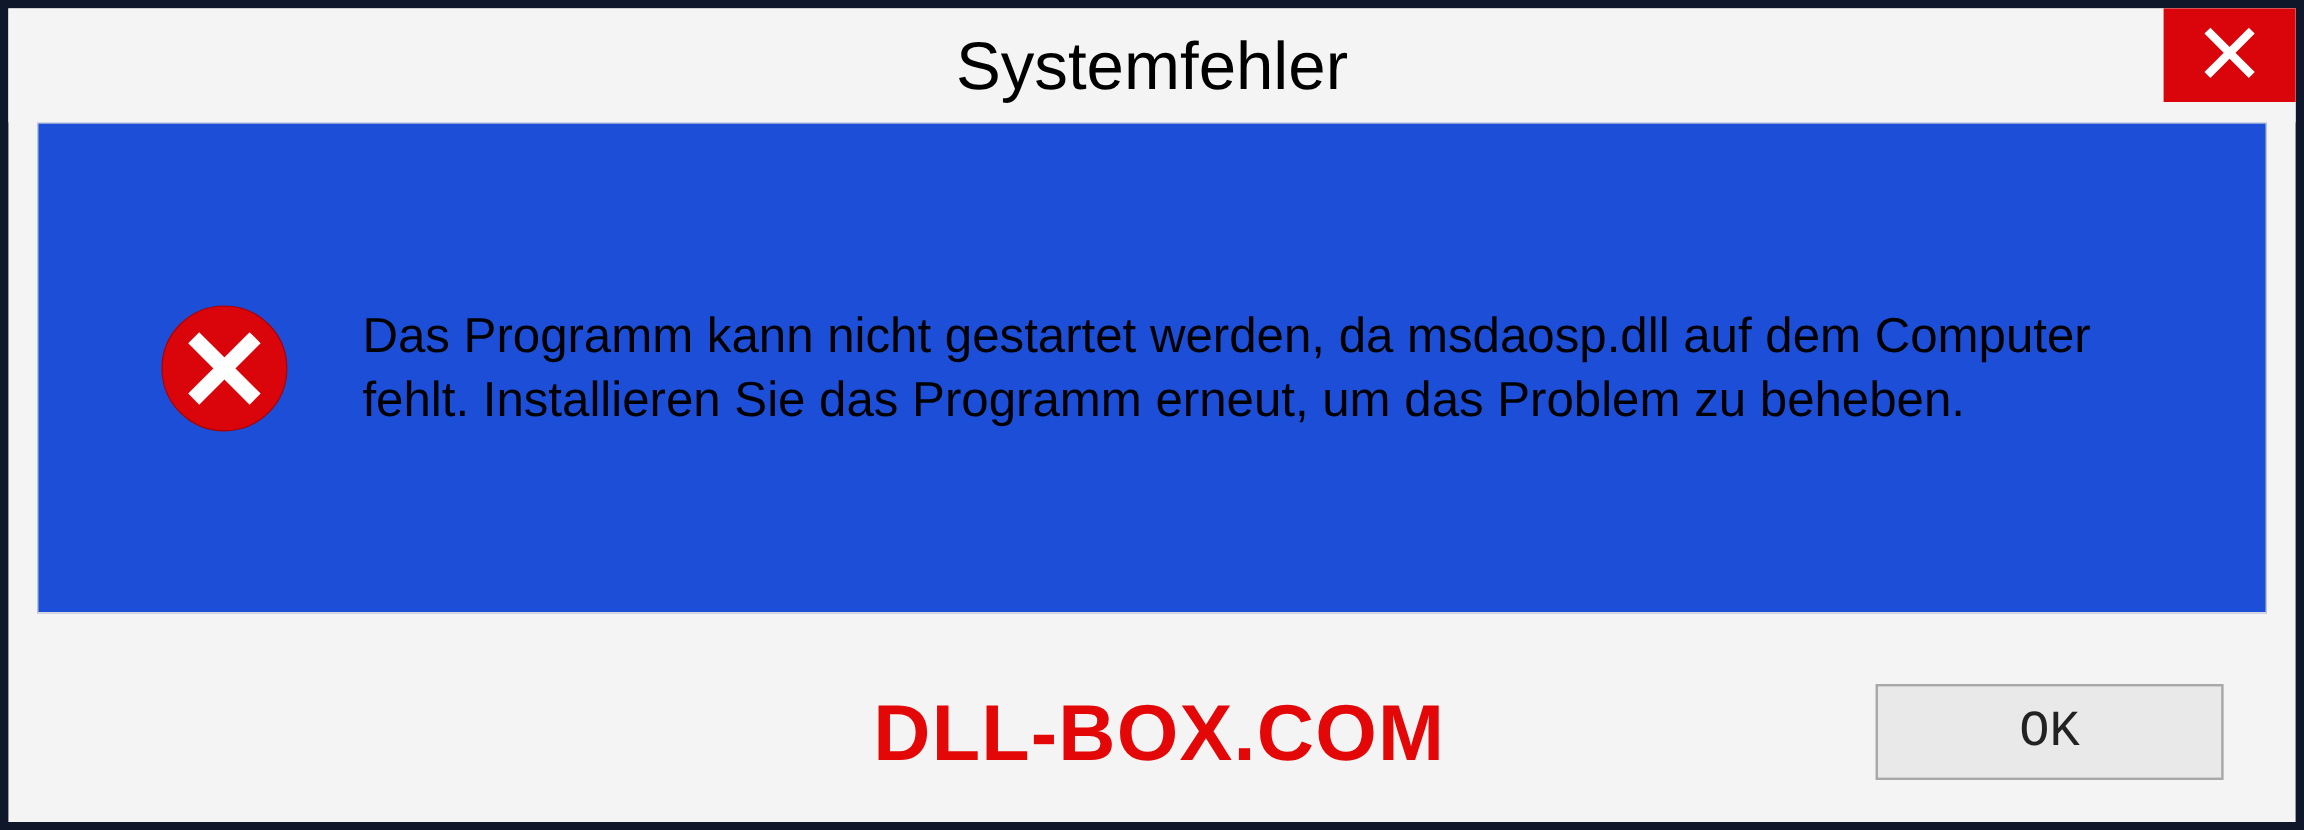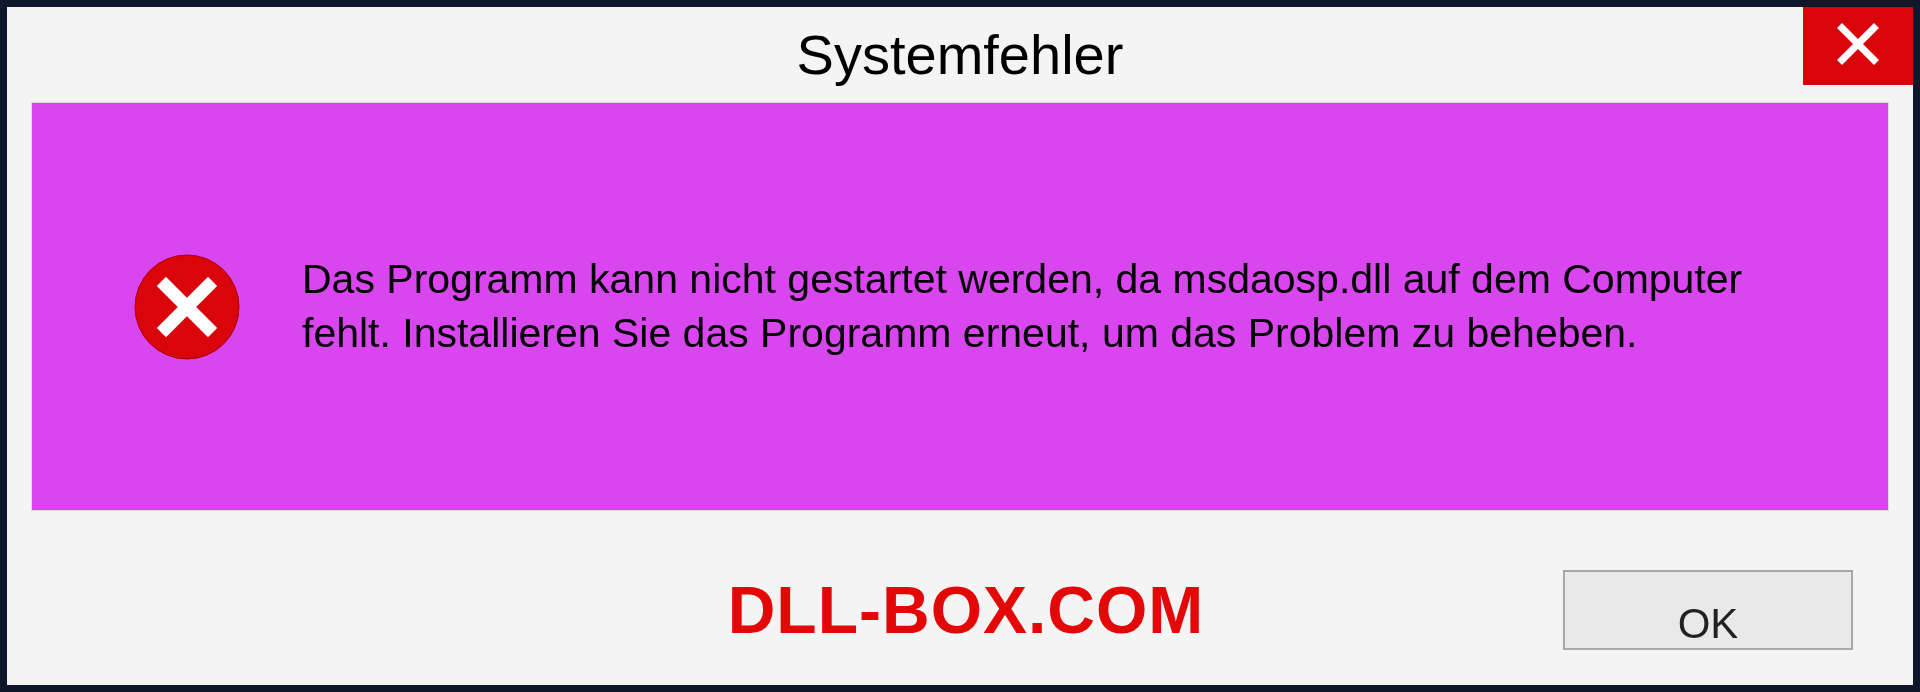--- a/index.html
+++ b/index.html
@@ -47,21 +47,21 @@
       align-items: center;
       justify-content: center;
       cursor: pointer;
     }
     .close-btn svg {
       width: 44px;
       height: 44px;
     }
     .content-panel {
       margin: 0 24px 24px 24px;
-      background: #d946ef;
+      background: #1d4ed8;
       border: 1px solid #d9d9d9;
       flex: 1;
       display: flex;
       align-items: center;
       padding: 40px 60px 40px 100px;
       gap: 60px;
     }
     .error-icon {
       flex-shrink: 0;
       width: 110px;
@@ -98,23 +98,23 @@
       font-family: Arial, sans-serif;
     }
     .ok-btn {
       width: 290px;
       height: 80px;
       background: #e9e9e9;
       border: 2px solid #a8a8a8;
       font-size: 42px;
       color: #222;
       cursor: pointer;
-      font-family: Liberation Sans, sans-serif;
+      font-family: Liberation Mono, monospace;
       display: flex;
-      align-items: flex-end;
+      align-items: center;
       justify-content: center;
     }
   </style>
 </head>
 <body>
 
 <div class="dialog">
   <div class="titlebar">
     <div class="title">Systemfehler</div>
     <div class="close-btn">

